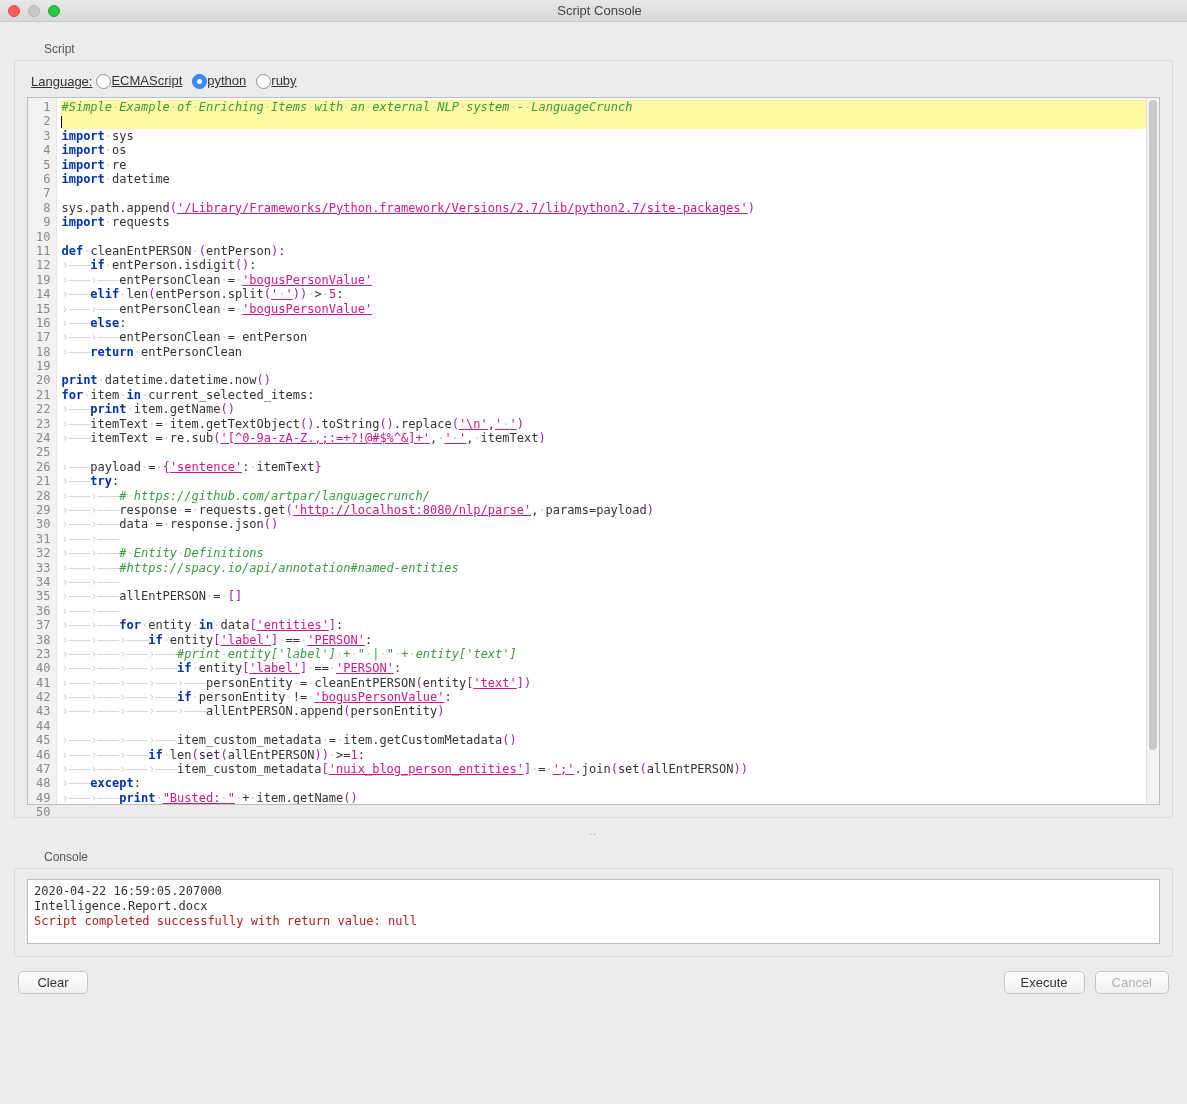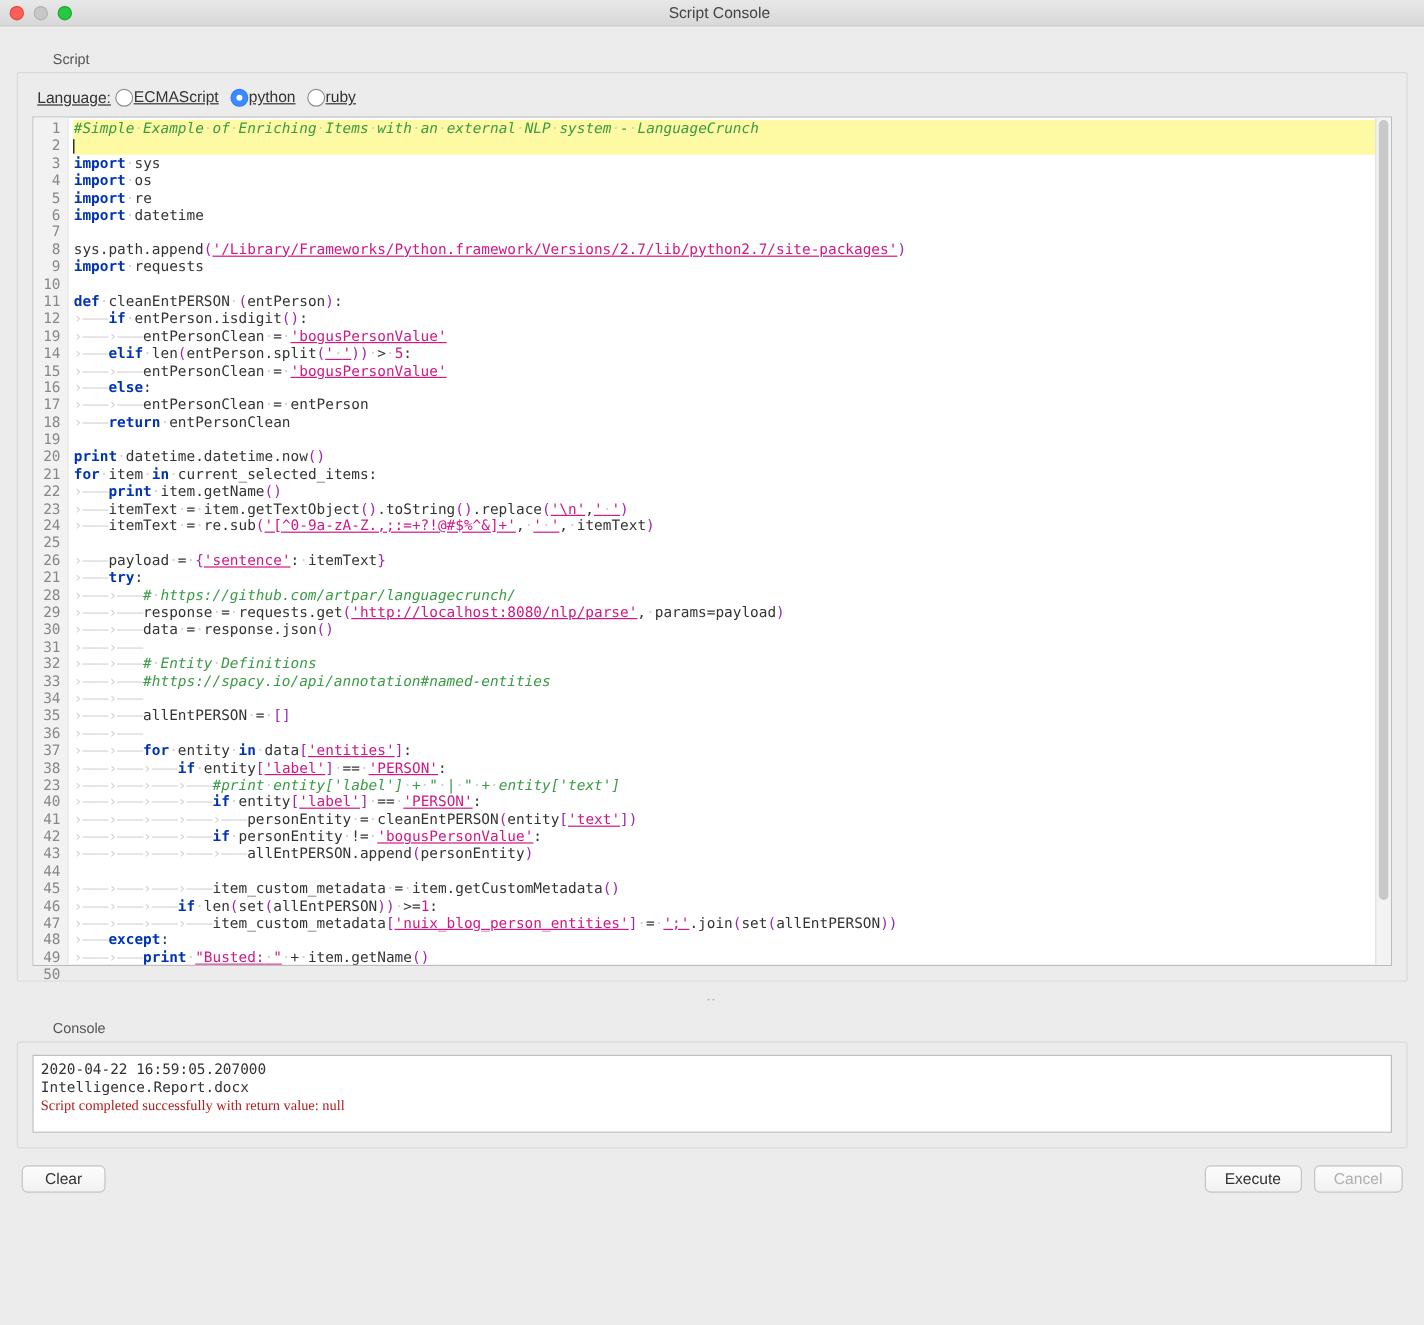--- a/index.html
+++ b/index.html
@@ -81,21 +81,21 @@
 }
 .scrollbar-v .thumb { position:absolute; left:2px; right:2px; top:2px; height:92%; background:#c9c9c9; border-radius:5px; }
 .splitter { height:20px; display:flex; align-items:center; justify-content:center; color:#b0b0b0; font-size:6px; letter-spacing:2px;}
 .console-panel { flex: 0 0 auto; }
 .console-output {
   background:#fff; border:1px solid #bdbdbd; padding:4px 6px;
   font-family: Menlo, Consolas, monospace; font-size:12px;
   height:65px; overflow:hidden;
 }
 .console-output .cline { display:block; line-height:15px; }
-.success { color:#b02020;font-family:Liberation Serif, serif; }
+.success { color:#b02020; }
 .button-row {
   display:flex; padding: 8px 4px 0 4px; gap:10px; align-items:center;
 }
 .spacer { flex:1; }
 button.btn {
   background:linear-gradient(#fdfdfd,#f1f1f1);
   border:1px solid #c5c5c5;
   border-radius:5px;
   padding: 3px 16px;
   font-size:13px;

